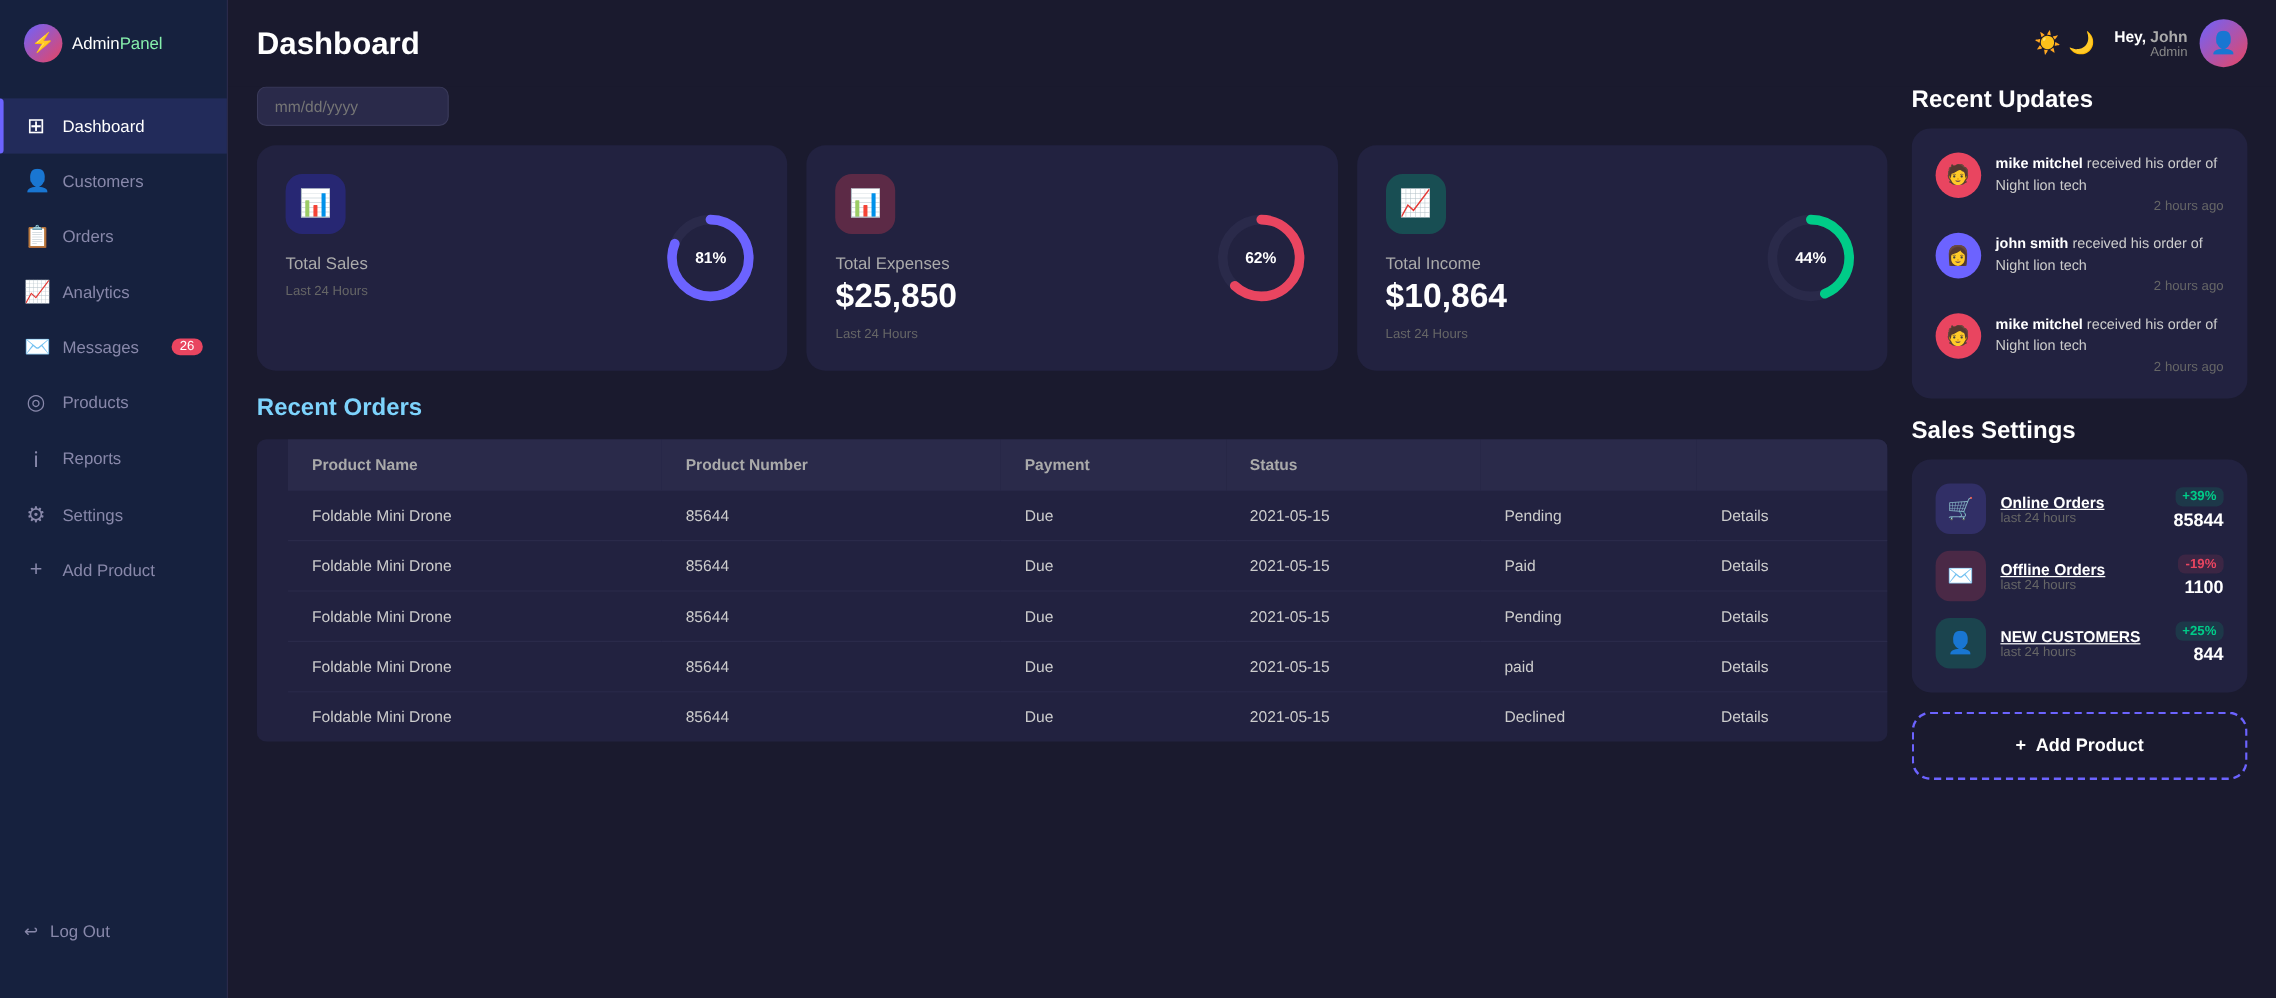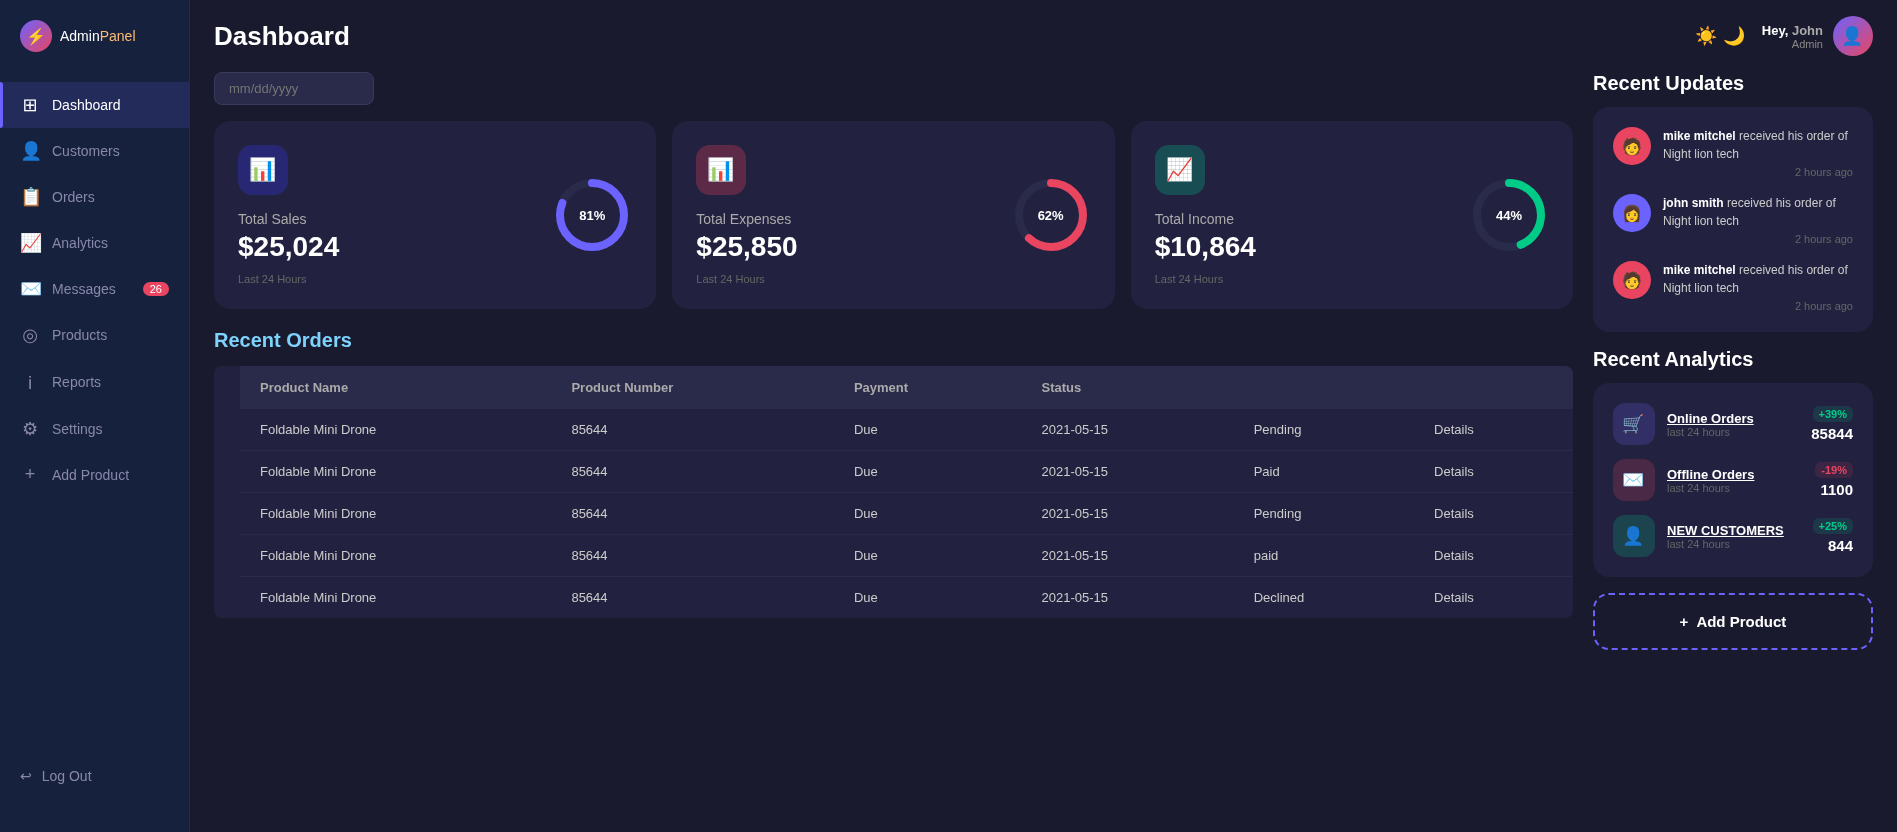--- a/index.html
+++ b/index.html
@@ -33,21 +33,21 @@
       width: 32px;
       height: 32px;
       background: linear-gradient(135deg, #6c63ff, #e94560);
       border-radius: 50%;
       display: flex;
       align-items: center;
       justify-content: center;
       font-size: 16px;
     }
     .logo-admin { color: #fff; }
-    .logo-panel { color: #fdba74; }
+    .logo-panel { color: #86efac; }
 
     .sidebar-nav { flex: 1; }
     .sidebar-item {
       display: flex;
       align-items: center;
       gap: 12px;
       padding: 12px 20px;
       cursor: pointer;
       color: #8888aa;
       transition: all 0.2s;
@@ -451,21 +451,20 @@
         <input class="date-input" type="text" placeholder="mm/dd/yyyy" style="">
       </div>
 
       <div class="stat-cards">
 
         <div class="stat-card">
           <div class="stat-card-top">
             <div class="stat-icon icon-blue">📊</div>
           </div>
           <div class="stat-label">Total Sales</div>
-          <div class="stat-value">$25,024</div>
           <div class="stat-sub">Last 24 Hours</div>
           <div class="circle-wrap">
             <div class="circle-progress">
               <svg width="80" height="80" viewBox="0 0 80 80">
                 <circle cx="40" cy="40" r="32" fill="none" stroke="#2a2a4a" stroke-width="8"></circle>
                 <circle cx="40" cy="40" r="32" fill="none" stroke="#6c63ff" stroke-width="8" stroke-dasharray="201.06" stroke-dashoffset="38.2" stroke-linecap="round"></circle>
               </svg>
               <div class="circle-label">81%</div>
             </div>
           </div>
@@ -596,21 +595,21 @@
       <div class="update-text">
         <strong>mike mitchel</strong> received his order of Night lion tech
       </div>
       <div class="update-time">2 hours ago</div>
     </div>
   </div>
           </div>
       </div>
 
       <div>
-        <div class="right-section-title">Recent Analytics</div>
+        <div class="right-section-title">Sales Settings</div>
         <div class="sales-analytics-card" id="analytics-container">
             <div class="analytics-item">
     <div class="analytics-icon ai-purple">🛒</div>
     <div class="analytics-info">
       <div class="analytics-name">Online Orders</div>
       <div class="analytics-sub">last 24 hours</div>
     </div>
     <div class="analytics-right">
       <span class="analytics-badge badge-green">+39%</span>
       <span class="analytics-count">85844</span>

